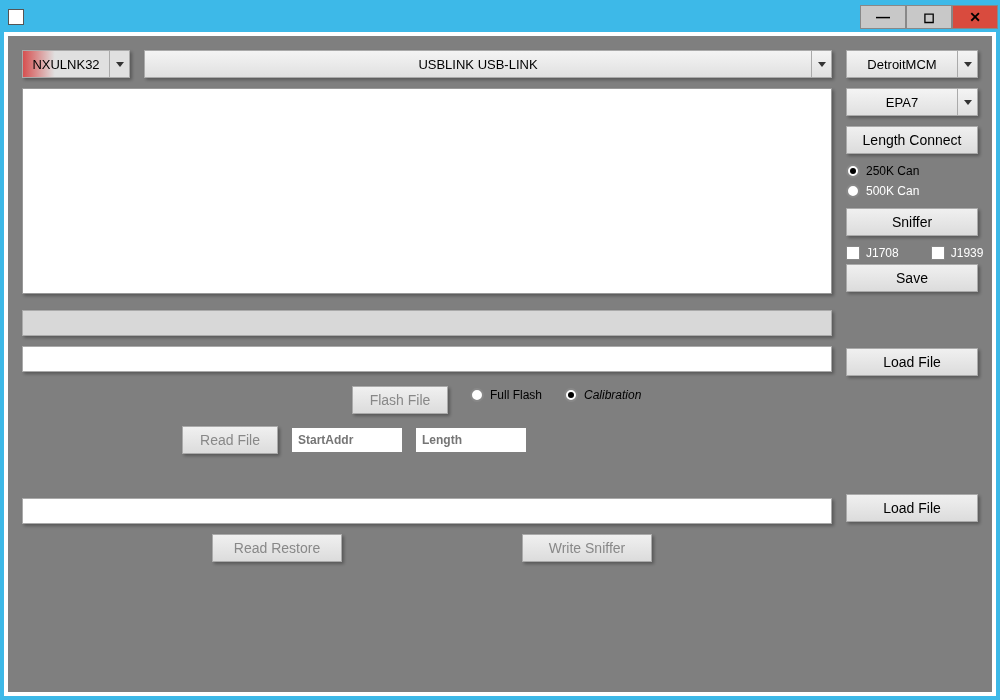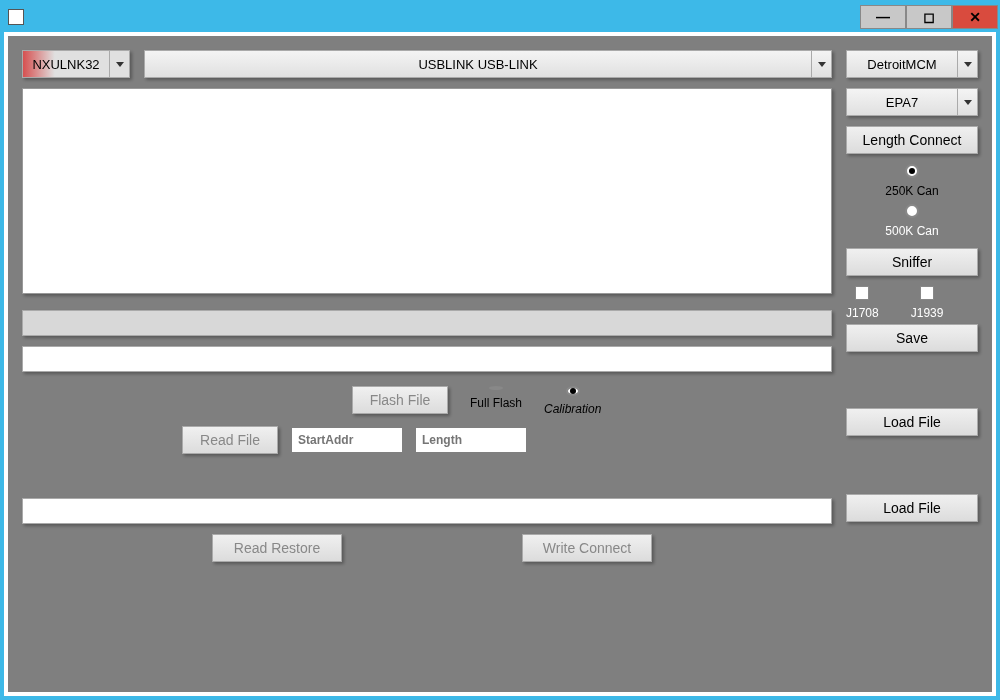--- a/index.html
+++ b/index.html
@@ -99,21 +99,21 @@
   box-shadow: 2px 2px 3px rgba(0,0,0,0.3);
 }
 .textbox {
   background: #fff;
   border: none;
   height: 24px;
   font-size: 12px;
   font-weight: bold;
   padding: 2px 6px;
 }
-.radio-row, .check-row { display: flex; align-items: center; gap: 6px; color: #000; font-size: 12px; flex-direction: column; }
+.radio-row, .check-row { display: flex; align-items: center; gap: 6px; color: #000; font-size: 12px; }
 .radio {
   width: 14px; height: 14px; border-radius: 50%;
   background: #fff; border: 2px solid #888;
   display: flex; align-items: center; justify-content: center;
 }
 .radio.checked::after { content: ""; width: 6px; height: 6px; border-radius: 50%; background: #000; }
 .checkbox {
   width: 14px; height: 14px;
   background: #fff; border: 1px solid #888;
 }
@@ -198,21 +198,21 @@
             <div class="btn disabled" style="width:96px;">Read File</div>
             <input class="textbox" style="width: 110px;" placeholder="StartAddr">
             <input class="textbox" style="width: 110px;" placeholder="Length">
           </div>
 
           <div style="height:44px;"></div>
           <div class="field-white"></div>
 
           <div style="display:flex; gap:180px; margin-top:10px; margin-left:190px;">
             <div class="btn disabled" style="width:130px;">Read Restore</div>
-            <div class="btn disabled" style="width:130px;">Write Connect</div>
+            <div class="btn disabled" style="width:130px;">Write Sniffer</div>
           </div>
         </div>
 
         <div class="right-col">
           <div class="combo">
             <div class="combo-text">EPA7</div>
             <div class="combo-arrow"></div>
           </div>
           <div class="btn">Length Connect</div>
           <div style="display:flex; flex-direction:column; gap:6px;">

